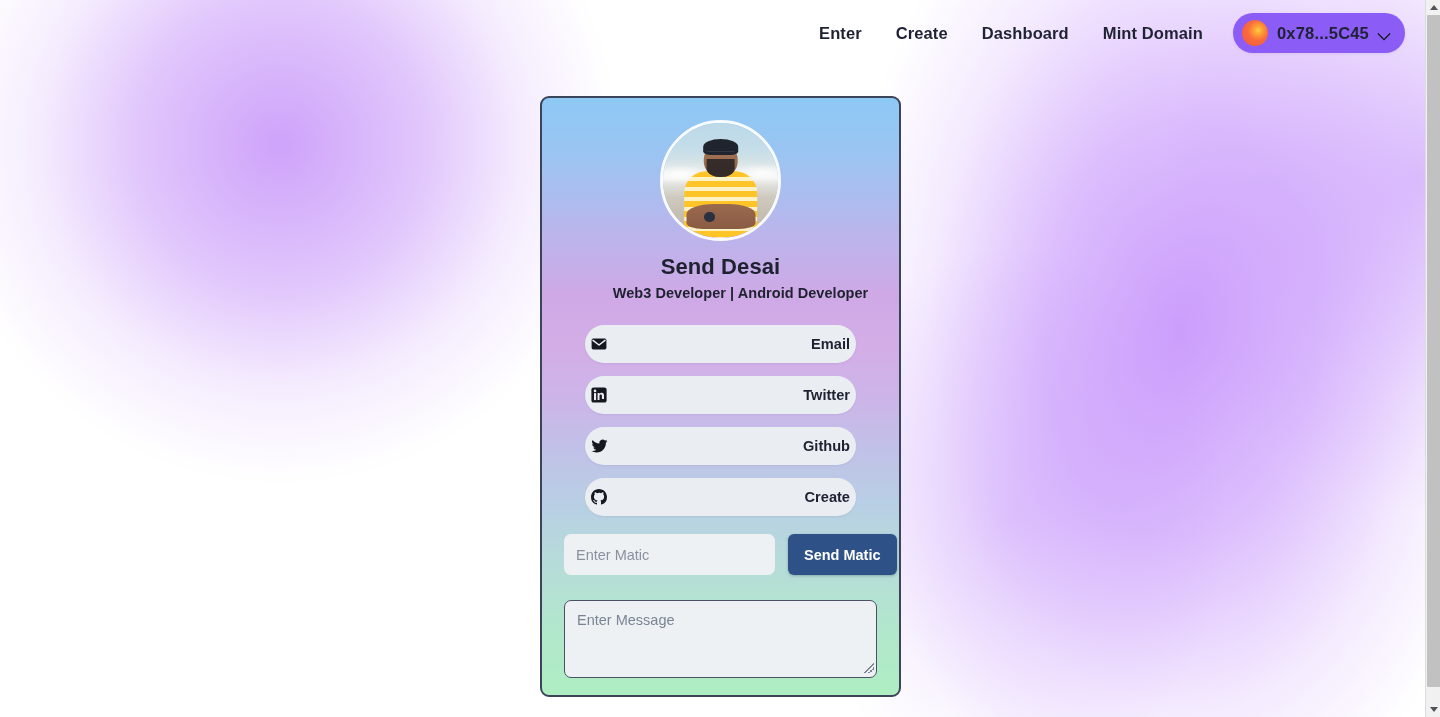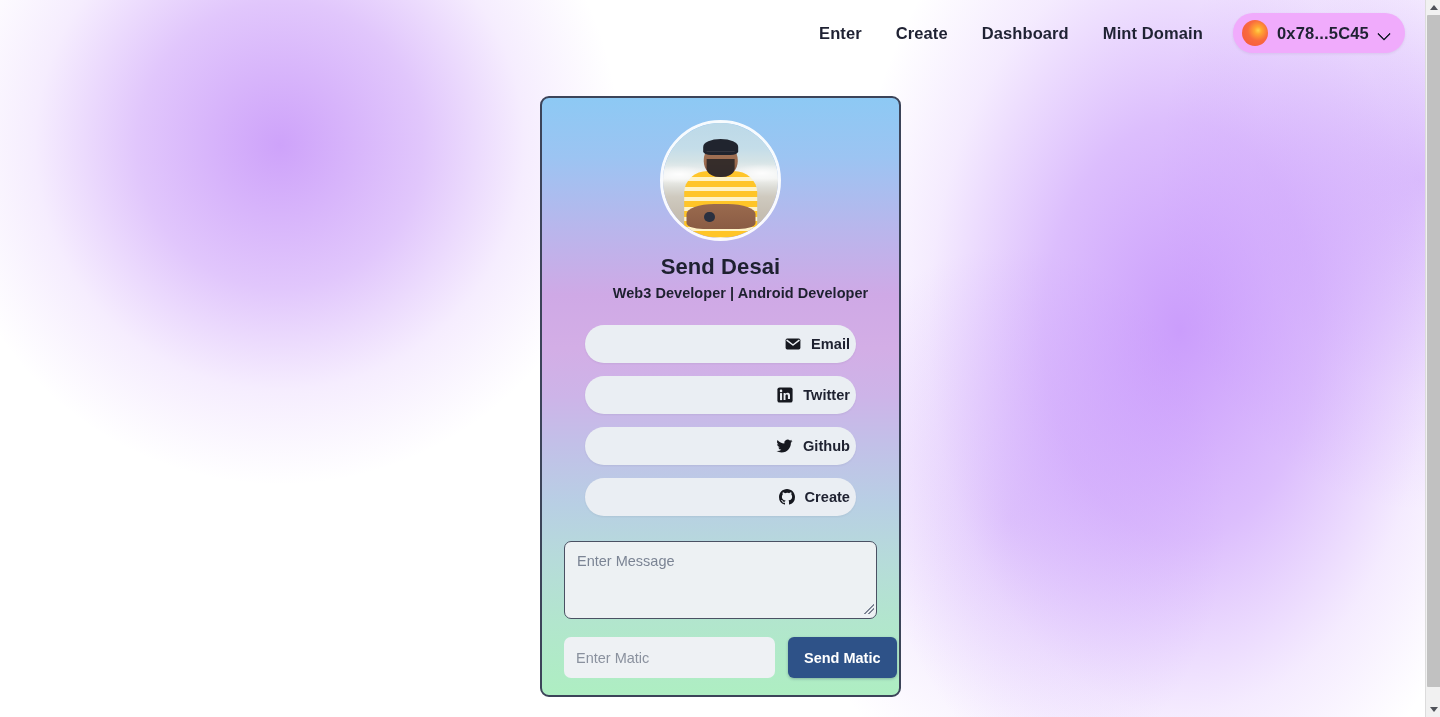--- a/index.html
+++ b/index.html
@@ -48,21 +48,21 @@
     cursor: pointer;
     white-space: nowrap;
     letter-spacing: 0.1px;
   }
   .nav-link:last-of-type { margin-right: 30px; }
 
   #wallet-button {
     display: flex;
     align-items: center;
     gap: 9px;
-    background: #f0abfc;
+    background: #8b5cf6;
     border-radius: 999px;
     padding: 7px 14px 7px 9px;
     cursor: pointer;
     box-shadow: 0 1px 3px rgba(0,0,0,0.07);
   }
   #wallet-avatar {
     width: 26px; height: 26px;
     border-radius: 50%;
     background:
       radial-gradient(circle at 62% 40%, #ffd24d 0%, #ffa632 16%, #f96a3e 46%, #f4553f 100%);
@@ -233,21 +233,21 @@
     gap: 13px;
   }
   .social-btn {
     width: 271px;
     height: 38px;
     border-radius: 999px;
     background: #eaeef3;
     border: none;
     display: flex;
     align-items: center;
-    justify-content: flex-end;
+    justify-content: space-between;
     gap: 10px;
     cursor: pointer;
     font-family: "Liberation Sans", sans-serif;
     font-size: 14.6px;
     font-weight: bold;
     color: #1e2130;
     box-shadow: 0 1px 2px rgba(40,40,70,0.07);
   }
   .social-btn .ico { display: flex; align-items: center; flex: none; }
   .social-btn .ico svg { display: block; }
@@ -428,30 +428,30 @@
       <span class="ico">
         <svg width="16" height="16" viewBox="0 0 16 16" fill="#16181f">
           <path d="M8 0C3.58 0 0 3.58 0 8a8 8 0 0 0 5.47 7.59c.4.07.55-.17.55-.38 0-.19-.01-.82-.01-1.49-2.01.37-2.53-.49-2.69-.94-.09-.23-.48-.94-.82-1.13-.28-.15-.68-.52-.01-.53.63-.01 1.08.58 1.23.82.72 1.21 1.87.87 2.33.66.07-.52.28-.87.51-1.07-1.78-.2-3.64-.89-3.64-3.95 0-.87.31-1.59.82-2.15-.08-.2-.36-1.02.08-2.12 0 0 .67-.21 2.2.82a7.4 7.4 0 0 1 2-.27c.68 0 1.36.09 2 .27 1.53-1.04 2.2-.82 2.2-.82.44 1.1.16 1.92.08 2.12.51.56.82 1.27.82 2.15 0 3.07-1.87 3.75-3.65 3.95.29.25.54.73.54 1.48 0 1.07-.01 1.93-.01 2.2 0 .21.15.46.55.38A8.01 8.01 0 0 0 16 8c0-4.42-3.58-8-8-8z"></path>
         </svg>
       </span>
       <span>Create</span>
     </button>
 
   </div>
 
+  <div id="send-row">
+    <input id="matic-input" type="number" placeholder="Enter Matic" style="">
+    <button id="send-btn">Send Matic</button>
+  </div>
+
   <div id="msg-wrap">
     <textarea id="message" placeholder="Enter Message" style=""></textarea>
     <div id="resize-grip">
         <i></i>
       </div>
-  </div>
-
-  <div id="send-row">
-    <input id="matic-input" type="number" placeholder="Enter Matic" style="">
-    <button id="send-btn">Send Matic</button>
   </div>
 
 </section>
 
 <div id="scrollbar">
   <div class="sb-arrow sb-up">
       <i></i>
     </div>
   <div id="sb-thumb"></div>
   <div id="sb-down-wrap">

